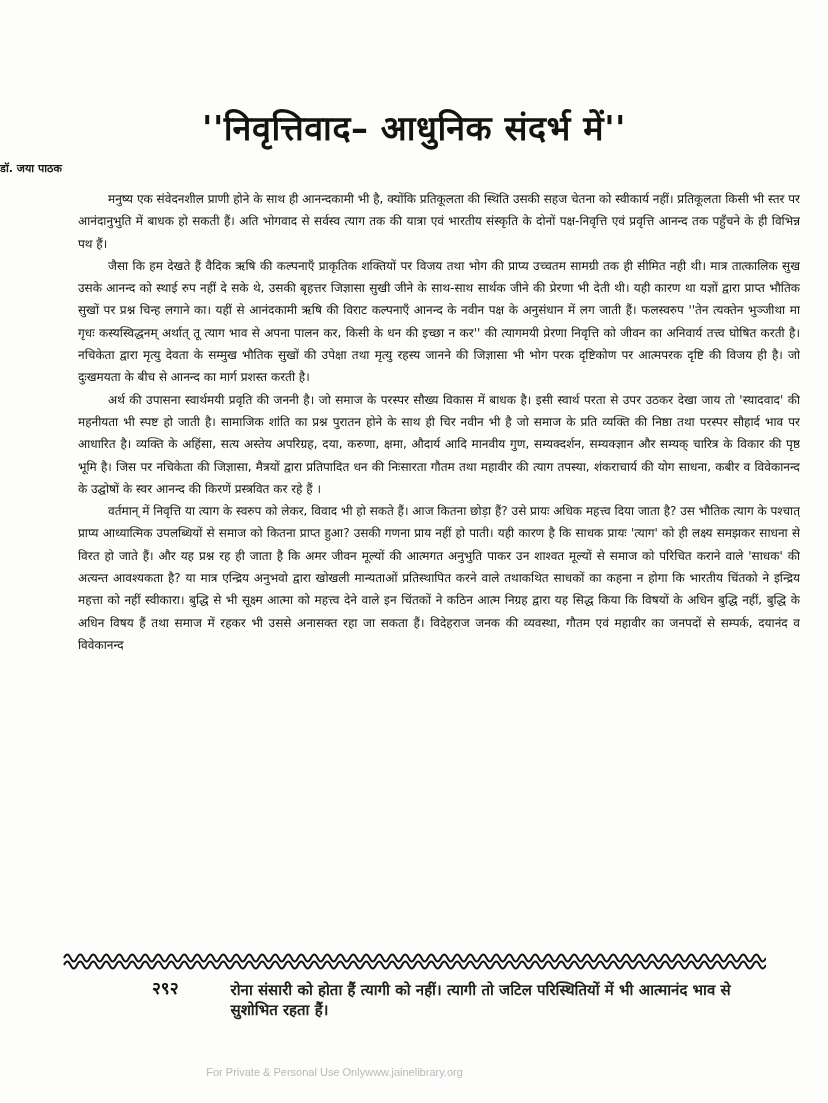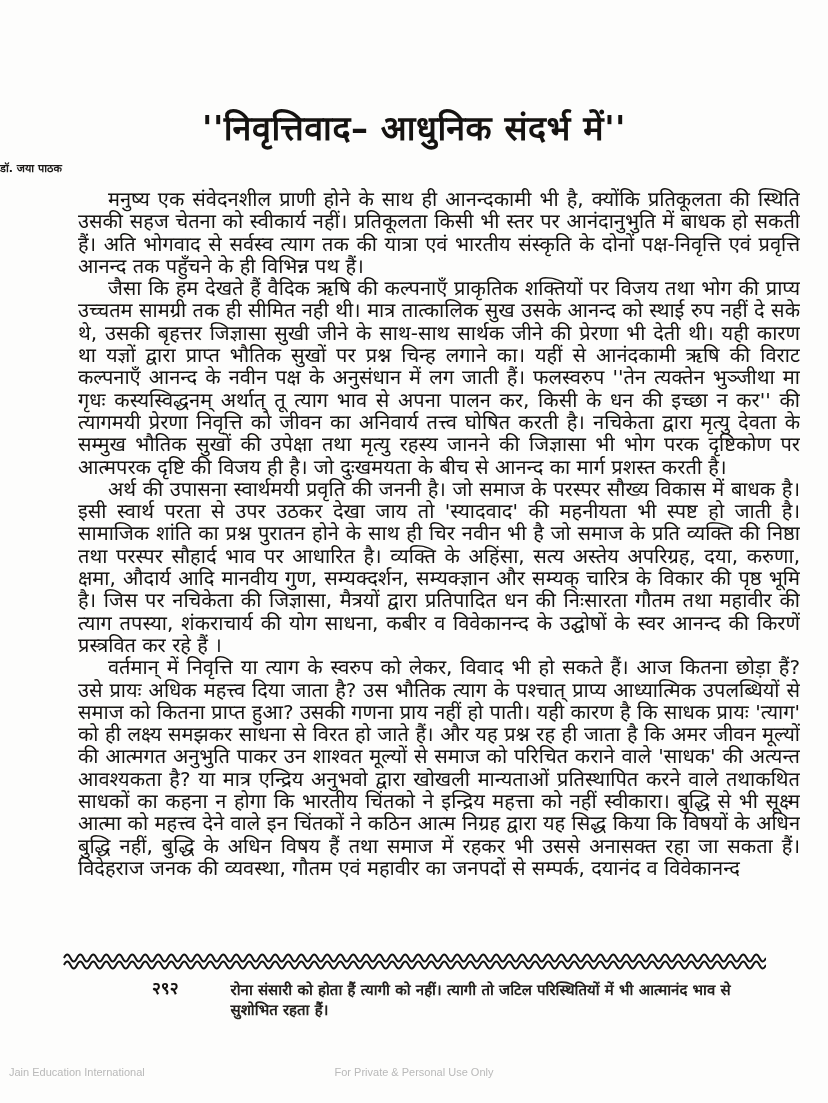--- a/index.html
+++ b/index.html
@@ -24,21 +24,21 @@
   .author{
     margin:10px 66px 0 0;
     font-size:11px;
     font-weight:700;
     color:#1b1917;
   }
   .bodytext{
     margin:13px 28px 0 78px;
     height:772px;
     overflow:hidden;
-    font-size:20px;
+    font-size:12px;
     line-height:22.3px;
     text-align:justify;
     font-weight:500;
     color:#161412;
   }
   .bodytext p{
     margin:0;
     text-indent:30px;
   }
   .wavy{
@@ -100,17 +100,17 @@
     <path id="wave1" fill="none" stroke="#141414" stroke-width="1.9" d="M2 6 q3.25 -7 6.5 0 q3.25 7 6.5 0 q3.25 -7 6.5 0 q3.25 7 6.5 0 q3.25 -7 6.5 0 q3.25 7 6.5 0 q3.25 -7 6.5 0 q3.25 7 6.5 0 q3.25 -7 6.5 0 q3.25 7 6.5 0 q3.25 -7 6.5 0 q3.25 7 6.5 0 q3.25 -7 6.5 0 q3.25 7 6.5 0 q3.25 -7 6.5 0 q3.25 7 6.5 0 q3.25 -7 6.5 0 q3.25 7 6.5 0 q3.25 -7 6.5 0 q3.25 7 6.5 0 q3.25 -7 6.5 0 q3.25 7 6.5 0 q3.25 -7 6.5 0 q3.25 7 6.5 0 q3.25 -7 6.5 0 q3.25 7 6.5 0 q3.25 -7 6.5 0 q3.25 7 6.5 0 q3.25 -7 6.5 0 q3.25 7 6.5 0 q3.25 -7 6.5 0 q3.25 7 6.5 0 q3.25 -7 6.5 0 q3.25 7 6.5 0 q3.25 -7 6.5 0 q3.25 7 6.5 0 q3.25 -7 6.5 0 q3.25 7 6.5 0 q3.25 -7 6.5 0 q3.25 7 6.5 0 q3.25 -7 6.5 0 q3.25 7 6.5 0 q3.25 -7 6.5 0 q3.25 7 6.5 0 q3.25 -7 6.5 0 q3.25 7 6.5 0 q3.25 -7 6.5 0 q3.25 7 6.5 0 q3.25 -7 6.5 0 q3.25 7 6.5 0 q3.25 -7 6.5 0 q3.25 7 6.5 0 q3.25 -7 6.5 0 q3.25 7 6.5 0 q3.25 -7 6.5 0 q3.25 7 6.5 0 q3.25 -7 6.5 0 q3.25 7 6.5 0 q3.25 -7 6.5 0 q3.25 7 6.5 0 q3.25 -7 6.5 0 q3.25 7 6.5 0 q3.25 -7 6.5 0 q3.25 7 6.5 0 q3.25 -7 6.5 0 q3.25 7 6.5 0 q3.25 -7 6.5 0 q3.25 7 6.5 0 q3.25 -7 6.5 0 q3.25 7 6.5 0 q3.25 -7 6.5 0 q3.25 7 6.5 0 q3.25 -7 6.5 0 q3.25 7 6.5 0 q3.25 -7 6.5 0 q3.25 7 6.5 0 q3.25 -7 6.5 0 q3.25 7 6.5 0 q3.25 -7 6.5 0 q3.25 7 6.5 0 q3.25 -7 6.5 0 q3.25 7 6.5 0 q3.25 -7 6.5 0 q3.25 7 6.5 0 q3.25 -7 6.5 0 q3.25 7 6.5 0 q3.25 -7 6.5 0 q3.25 7 6.5 0 q3.25 -7 6.5 0 q3.25 7 6.5 0 q3.25 -7 6.5 0 q3.25 7 6.5 0 q3.25 -7 6.5 0 q3.25 7 6.5 0 q3.25 -7 6.5 0 q3.25 7 6.5 0 q3.25 -7 6.5 0 q3.25 7 6.5 0 q3.25 -7 6.5 0 q3.25 7 6.5 0 q3.25 -7 6.5 0 q3.25 7 6.5 0 q3.25 -7 6.5 0 q3.25 7 6.5 0 q3.25 -7 6.5 0 q3.25 7 6.5 0 q3.25 -7 6.5 0 q3.25 7 6.5 0"></path>
     <path id="wave2" fill="none" stroke="#141414" stroke-width="1.9" d="M2 13 q3.25 -7 6.5 0 q3.25 7 6.5 0 q3.25 -7 6.5 0 q3.25 7 6.5 0 q3.25 -7 6.5 0 q3.25 7 6.5 0 q3.25 -7 6.5 0 q3.25 7 6.5 0 q3.25 -7 6.5 0 q3.25 7 6.5 0 q3.25 -7 6.5 0 q3.25 7 6.5 0 q3.25 -7 6.5 0 q3.25 7 6.5 0 q3.25 -7 6.5 0 q3.25 7 6.5 0 q3.25 -7 6.5 0 q3.25 7 6.5 0 q3.25 -7 6.5 0 q3.25 7 6.5 0 q3.25 -7 6.5 0 q3.25 7 6.5 0 q3.25 -7 6.5 0 q3.25 7 6.5 0 q3.25 -7 6.5 0 q3.25 7 6.5 0 q3.25 -7 6.5 0 q3.25 7 6.5 0 q3.25 -7 6.5 0 q3.25 7 6.5 0 q3.25 -7 6.5 0 q3.25 7 6.5 0 q3.25 -7 6.5 0 q3.25 7 6.5 0 q3.25 -7 6.5 0 q3.25 7 6.5 0 q3.25 -7 6.5 0 q3.25 7 6.5 0 q3.25 -7 6.5 0 q3.25 7 6.5 0 q3.25 -7 6.5 0 q3.25 7 6.5 0 q3.25 -7 6.5 0 q3.25 7 6.5 0 q3.25 -7 6.5 0 q3.25 7 6.5 0 q3.25 -7 6.5 0 q3.25 7 6.5 0 q3.25 -7 6.5 0 q3.25 7 6.5 0 q3.25 -7 6.5 0 q3.25 7 6.5 0 q3.25 -7 6.5 0 q3.25 7 6.5 0 q3.25 -7 6.5 0 q3.25 7 6.5 0 q3.25 -7 6.5 0 q3.25 7 6.5 0 q3.25 -7 6.5 0 q3.25 7 6.5 0 q3.25 -7 6.5 0 q3.25 7 6.5 0 q3.25 -7 6.5 0 q3.25 7 6.5 0 q3.25 -7 6.5 0 q3.25 7 6.5 0 q3.25 -7 6.5 0 q3.25 7 6.5 0 q3.25 -7 6.5 0 q3.25 7 6.5 0 q3.25 -7 6.5 0 q3.25 7 6.5 0 q3.25 -7 6.5 0 q3.25 7 6.5 0 q3.25 -7 6.5 0 q3.25 7 6.5 0 q3.25 -7 6.5 0 q3.25 7 6.5 0 q3.25 -7 6.5 0 q3.25 7 6.5 0 q3.25 -7 6.5 0 q3.25 7 6.5 0 q3.25 -7 6.5 0 q3.25 7 6.5 0 q3.25 -7 6.5 0 q3.25 7 6.5 0 q3.25 -7 6.5 0 q3.25 7 6.5 0 q3.25 -7 6.5 0 q3.25 7 6.5 0 q3.25 -7 6.5 0 q3.25 7 6.5 0 q3.25 -7 6.5 0 q3.25 7 6.5 0 q3.25 -7 6.5 0 q3.25 7 6.5 0 q3.25 -7 6.5 0 q3.25 7 6.5 0 q3.25 -7 6.5 0 q3.25 7 6.5 0 q3.25 -7 6.5 0 q3.25 7 6.5 0 q3.25 -7 6.5 0 q3.25 7 6.5 0 q3.25 -7 6.5 0 q3.25 7 6.5 0 q3.25 -7 6.5 0 q3.25 7 6.5 0"></path>
   </svg>
 
   <div class="footer-row">
     <span class="page-number">२९२</span>
     <span class="aphorism">रोना संसारी को होता हैं त्यागी को नहीं। त्यागी तो जटिल परिस्थितियों में भी आत्मानंद भाव से सुशोभित रहता हैं।</span>
   </div>
 
   <div class="bottom-bar">
-    <span class="bb-left">Jain Education International</span>
     <span class="bb-center">For Private &amp; Personal Use Only</span>
+    <span class="bb-right">www.jainelibrary.org</span>
   </div>
 
 </div>
 
 </body></html>

